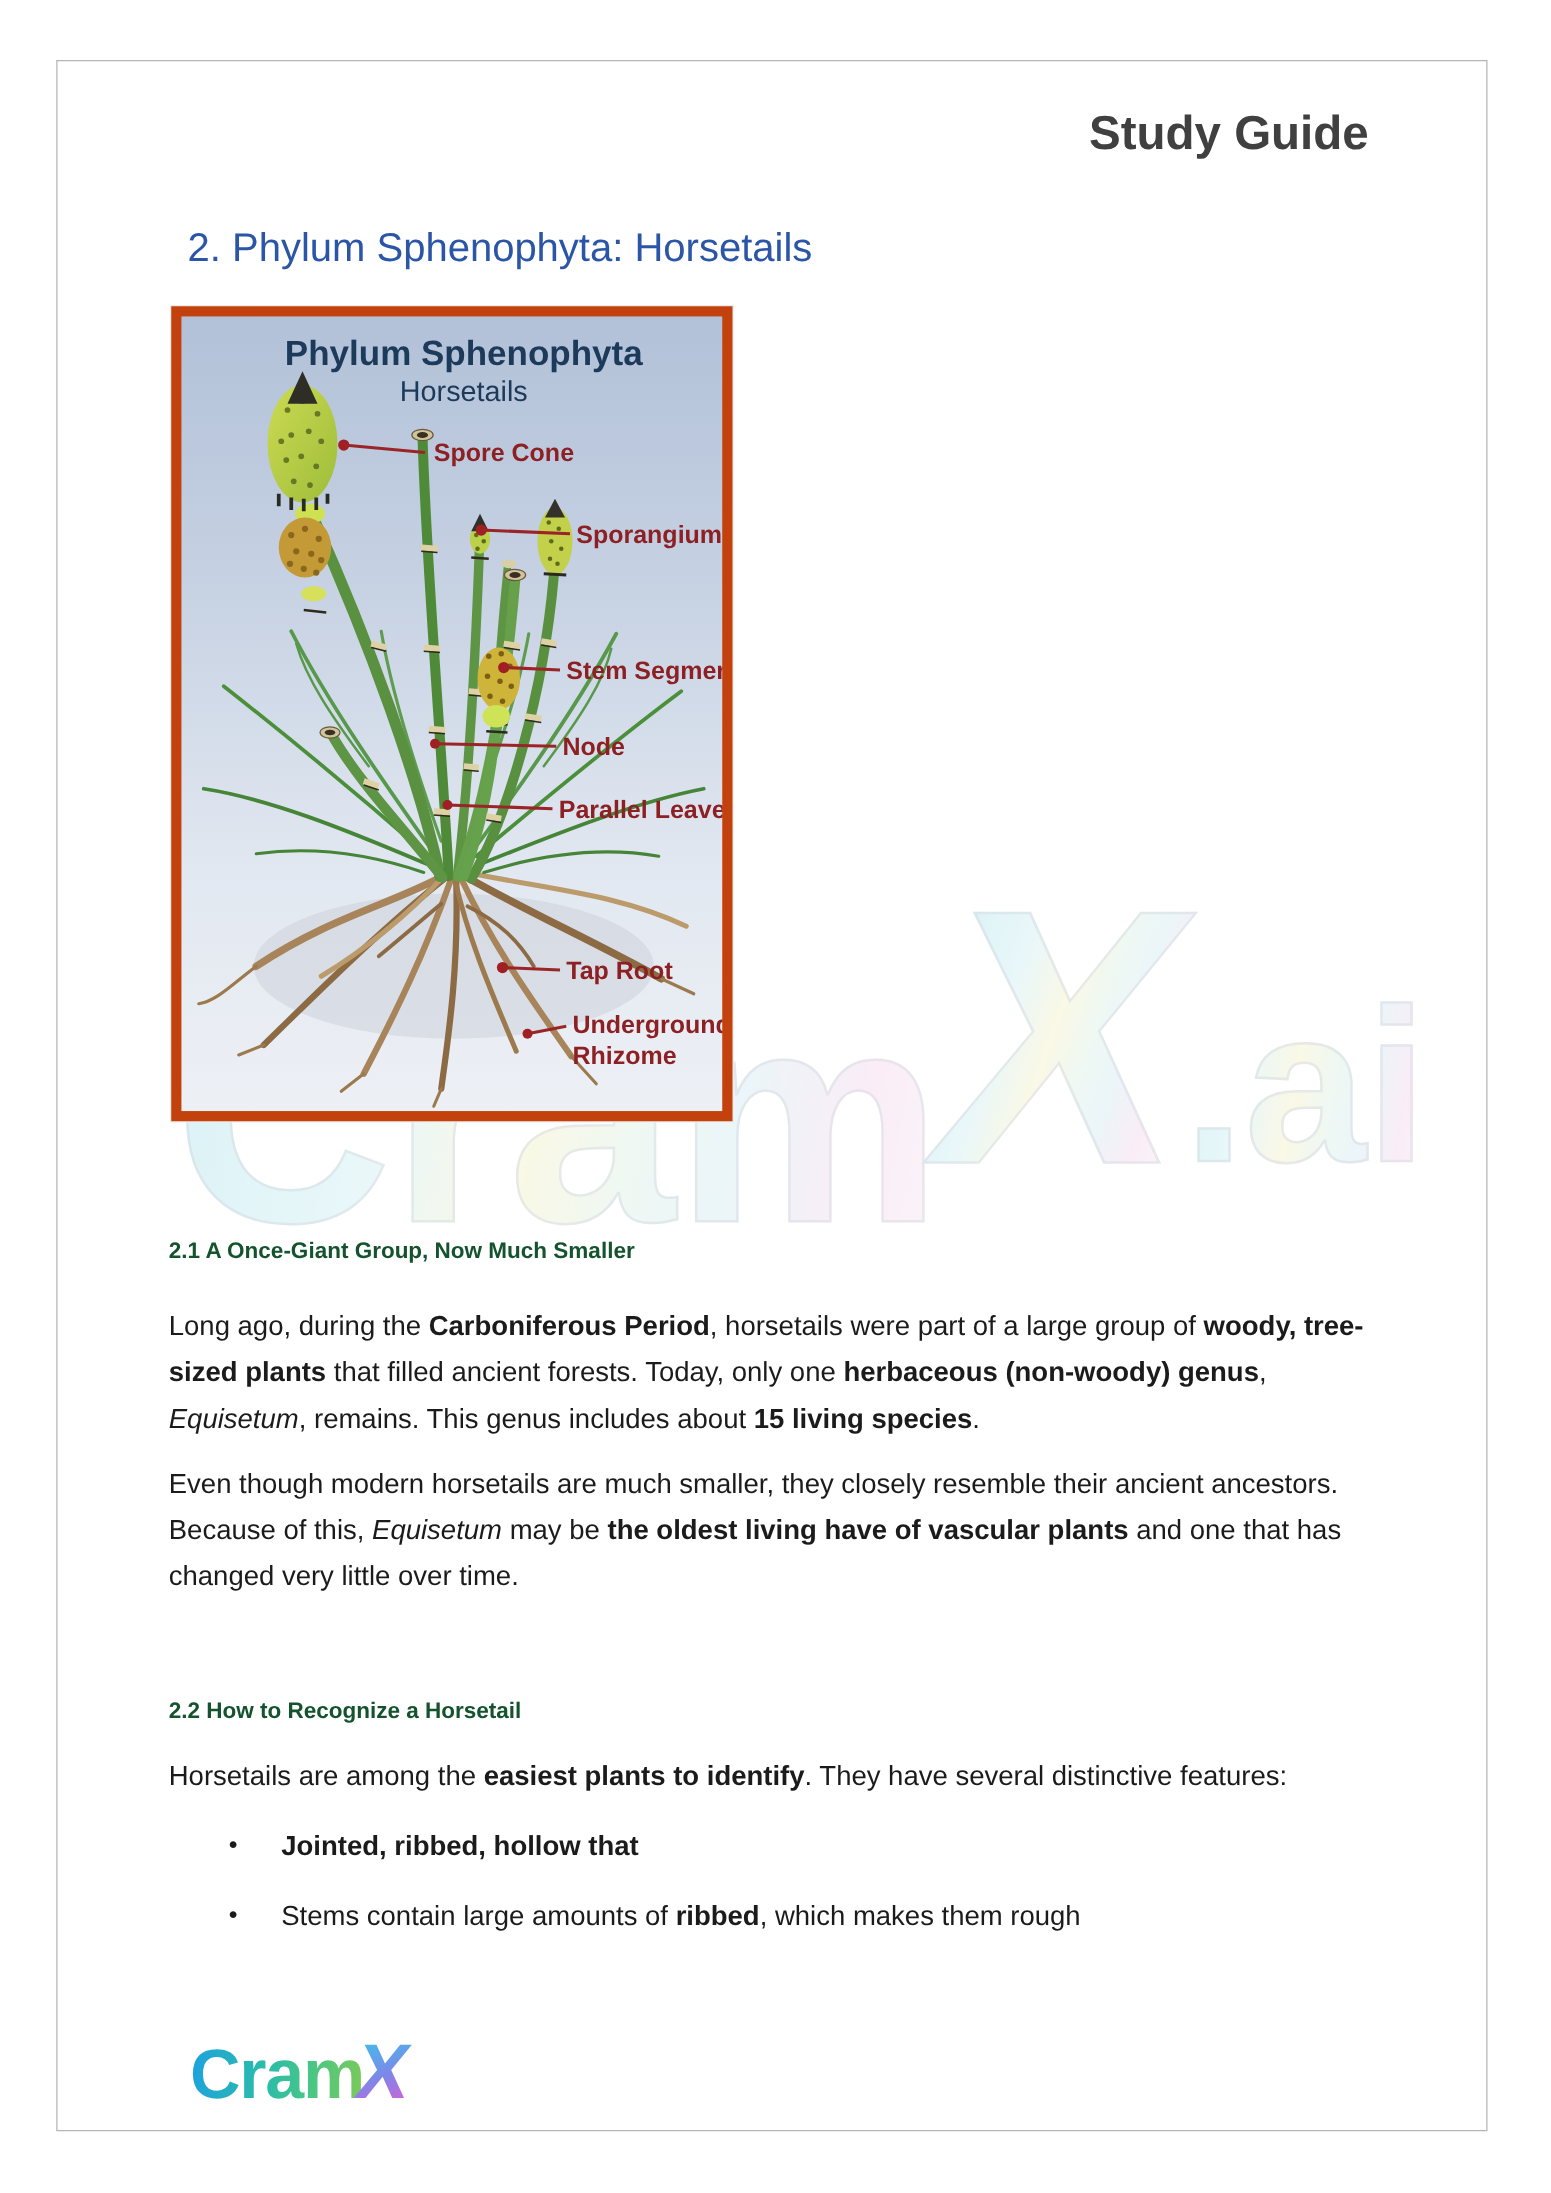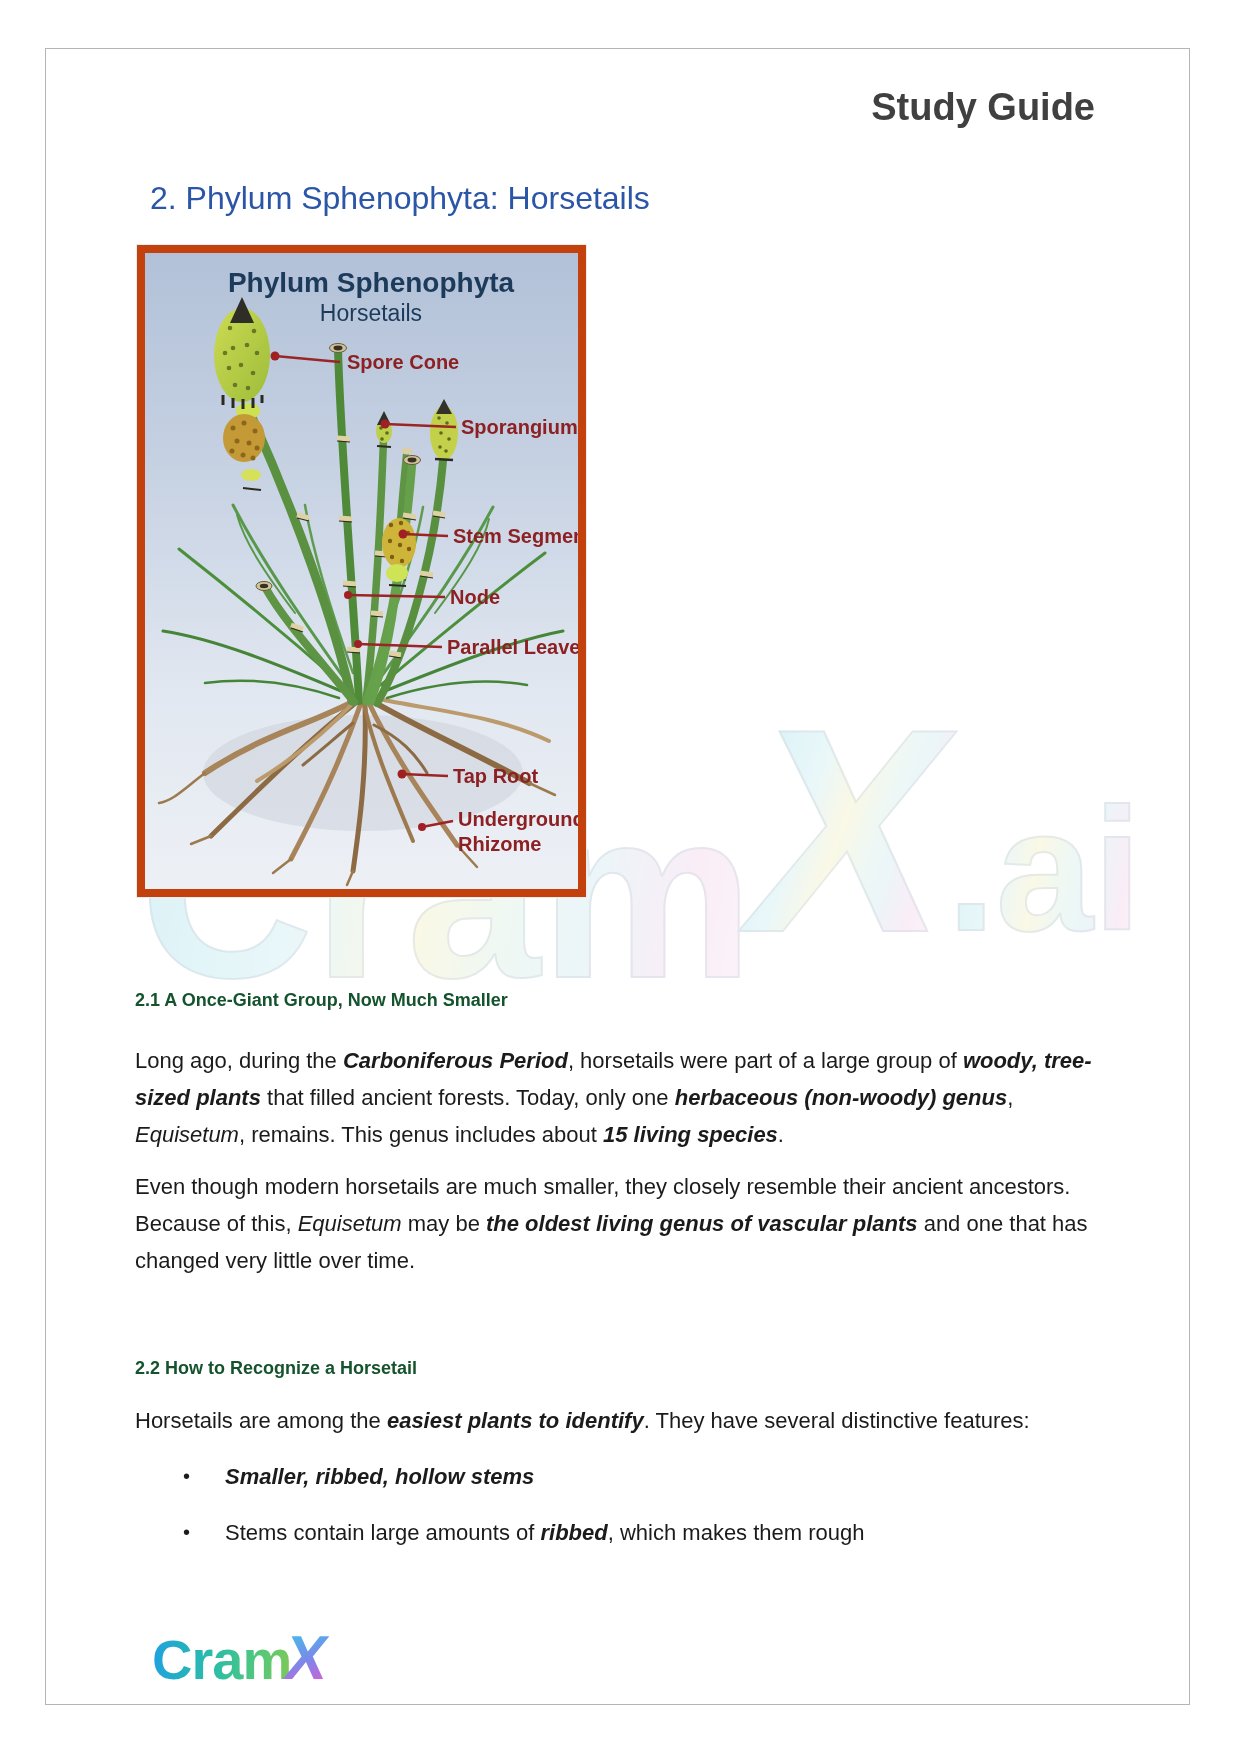--- a/index.html
+++ b/index.html
@@ -25,21 +25,21 @@
           box-shadow:0 0 0 1px #ececec;z-index:2;}
   .figure svg{position:absolute;left:8px;top:8px;}
   .fig-title{font-size:28px;font-weight:bold;fill:#1c3a5a;}
   .fig-subtitle{font-size:23px;fill:#1c3a5a;}
   .fig-label{font-size:20px;font-weight:bold;fill:#8c2022;}
   .leader{stroke:#9b2426;stroke-width:2.5;fill:none;}
   .ldot{fill:#a11f23;}
   
   .section-heading{position:absolute;left:135px;font-size:18px;font-weight:bold;color:#14532d;z-index:2;}
   .para{position:absolute;left:135px;width:960px;font-size:22px;line-height:37px;color:#1b1b1b;z-index:2;}
-  .para .b,.bullet .b{font-weight:bold;font-style:italic;}
+  .para .b,.bullet .b{font-weight:bold;}
   .para .i,.bullet .i{font-style:italic;}
   .bullet{position:absolute;left:183px;width:900px;font-size:22px;line-height:37px;display:flex;z-index:2;}
   .bullet .marker{width:42px;flex:0 0 42px;font-size:20px;}
   
   .logo{position:absolute;left:152px;top:1622px;display:flex;align-items:baseline;z-index:2;}
   .logo span{font-weight:bold;color:transparent;-webkit-background-clip:text;background-clip:text;}
   .logo-cram{font-size:56px;letter-spacing:-1px;
       background-image:linear-gradient(95deg,#1da1e0 0%,#2bbda8 45%,#52c77d 75%,#7fc956 100%);}
   .logo-x{font-size:62px;margin-left:-5px;transform:skewX(-10deg);
       background-image:linear-gradient(160deg,#3fc0ea 10%,#7f86e8 55%,#d55fd8 90%);}
@@ -273,29 +273,29 @@
           <path class="leader" d="M277,574 L308,568"></path>
         <text class="fig-label" x="313" y="573">Underground</text>
         <text class="fig-label" x="313" y="598">Rhizome</text>
       </g>
     </svg>
   </div>
 
   <div class="section-heading" style="top:990px;">2.1 A Once-Giant Group, Now Much Smaller</div>
 
   <div class="para" style="top:1042px;"><span>Long ago, during the </span><span class="b">Carboniferous Period</span><span>, horsetails were part of a large group of </span><span class="b">woody, tree-sized plants</span><span> that filled ancient forests. Today, only one </span><span class="b">herbaceous (non-woody) genus</span><span>, </span><span class="i">Equisetum</span><span>, remains. This genus includes about </span><span class="b">15 living species</span><span>.</span></div>
-  <div class="para" style="top:1168px;"><span>Even though modern horsetails are much smaller, they closely resemble their ancient ancestors. Because of this, </span><span class="i">Equisetum</span><span> may be </span><span class="b">the oldest living genus of vascular plants</span><span> and one that has changed very little over time.</span></div>
+  <div class="para" style="top:1168px;"><span>Even though modern horsetails are much smaller, they closely resemble their ancient ancestors. Because of this, </span><span class="i">Equisetum</span><span> may be </span><span class="b">the oldest living have of vascular plants</span><span> and one that has changed very little over time.</span></div>
 
   <div class="section-heading" style="top:1358px;">2.2 How to Recognize a Horsetail</div>
 
   <div class="para" style="top:1402px;"><span>Horsetails are among the </span><span class="b">easiest plants to identify</span><span>. They have several distinctive features:</span></div>
 
   <div class="bullet" style="top:1458px;">
     <span class="marker">•</span>
-    <span><span class="b">Smaller, ribbed, hollow stems</span></span>
+    <span><span class="b">Jointed, ribbed, hollow that</span></span>
   </div>
   <div class="bullet" style="top:1514px;">
     <span class="marker">•</span>
     <span><span>Stems contain large amounts of </span><span class="b">ribbed</span><span>, which makes them rough</span></span>
   </div>
 
   <div class="logo">
       <span class="logo-cram">Cram</span>
       <span class="logo-x">X</span>
     </div>

